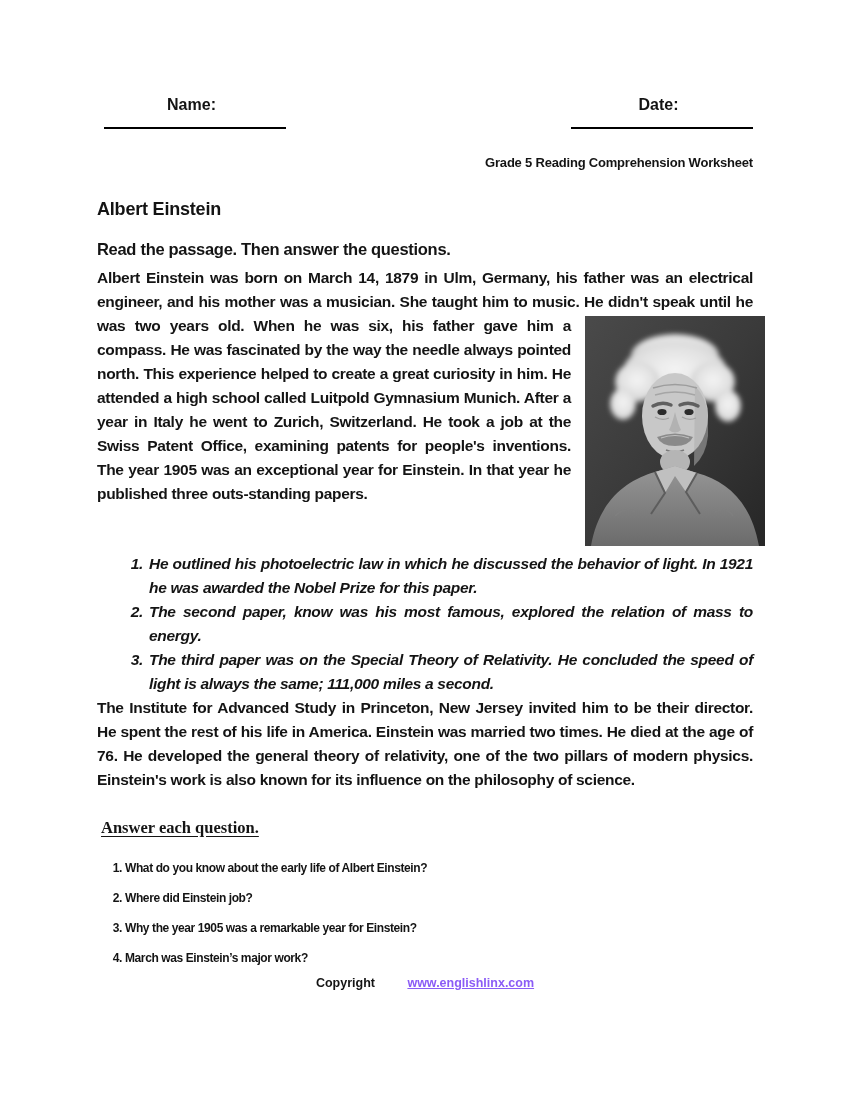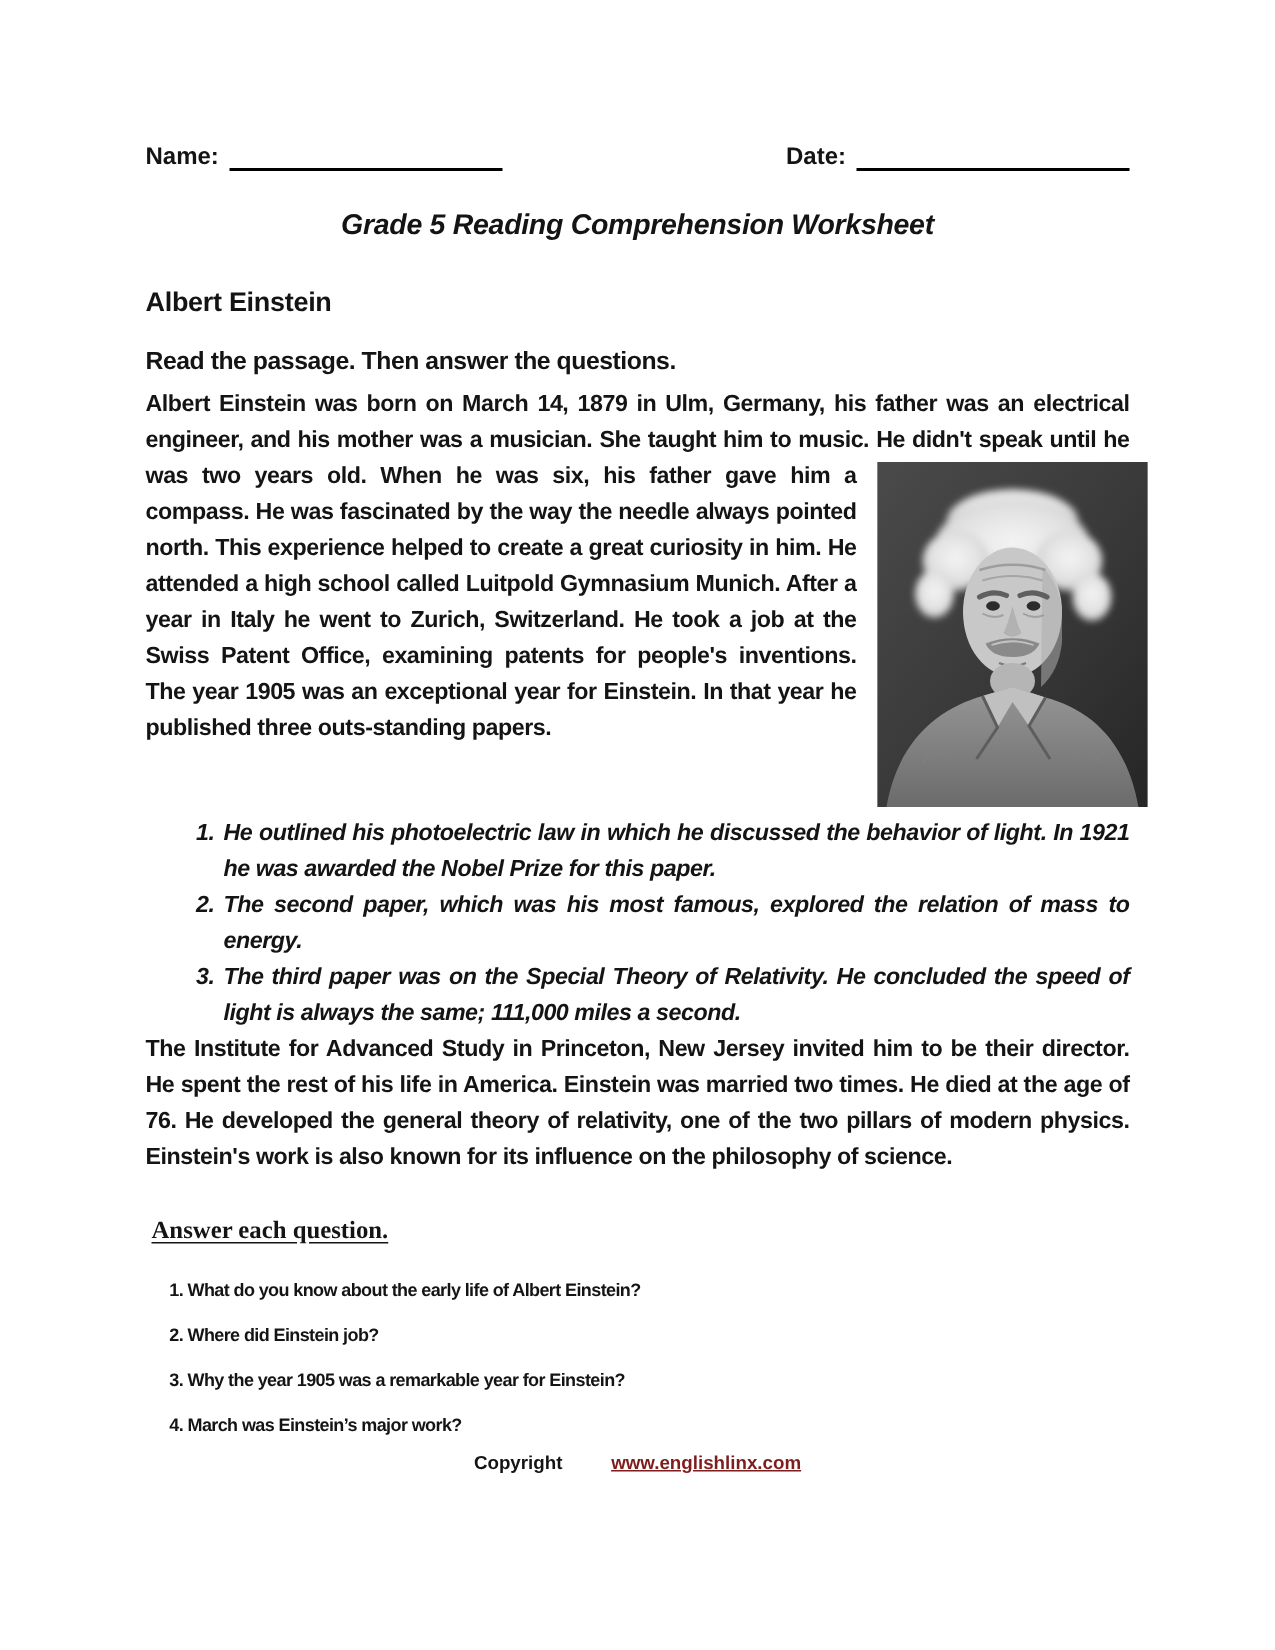--- a/index.html
+++ b/index.html
@@ -18,35 +18,34 @@
     position: relative;
     overflow: hidden;
   }
   
   .header-row {
     display: flex;
     justify-content: space-between;
     align-items: flex-end;
     font-size: 16px;
   }
-  .header-field { display: flex; align-items: flex-end; }
+  .header-field { display: flex; align-items: center; flex-direction: column; }
   .fill-line {
     display: inline-block;
     width: 182px;
     height: 15px;
     border-bottom: 2px solid #000;
     margin-left: 7px;
   }
   
   .title {
-    text-align: center;
-    font-size: 19px;
+    text-align: right;
+    font-size: 13px;
     letter-spacing: -0.2px;
     margin: 26px 0 0 0;
-    font-style: italic;
   }
   .subtitle {
     font-size: 18px;
     letter-spacing: -0.2px;
     margin: 29px 0 0 0;
   }
   
   .instruction {
     font-size: 16.5px;
     letter-spacing: -0.3px;
@@ -92,21 +91,21 @@
     line-height: 24px;
   }
   .questions-list li { margin-bottom: 6px; }
   
   .footer {
     text-align: center;
     font-size: 12.5px;
     margin-top: 0px;
   }
   .footer a {
-    color: #7f1d1d;
+    color: #8b5cf6;
     text-decoration: underline;
     cursor: pointer;
     margin-left: 29px;
   }
 </style>
 </head>
 <body>
 
 <div class="sheet">
 
@@ -187,21 +186,21 @@
         <path d="M6,230 C14,184 42,164 70,156 L90,150 L112,157 C142,165 166,186 174,230 Z" fill="url(#coatg)"></path>
         <path d="M70,156 L90,150 L112,157 L101,176 L90,160 L80,177 Z" fill="#c0c0c0"></path>
         <path d="M70,156 L80,177 L66,198" stroke="#5d5d5d" stroke-width="2" fill="none"></path>
         <path d="M112,157 L101,176 L115,198" stroke="#5d5d5d" stroke-width="2" fill="none"></path>
         <path d="M30,200 q10,-10 20,-4 M130,196 q12,-6 18,4" stroke="#7f7f7f" stroke-width="1.5" fill="none"></path>
       </svg>
     </div>
     <p class="passage-text">Albert Einstein was born on March 14, 1879 in Ulm, Germany, his father was an electrical engineer, and his mother was a musician. She taught him to music. He didn't speak until he was two years old. When he was six, his father gave him a compass. He was fascinated by the way the needle always pointed north. This experience helped to create a great curiosity in him. He attended a high school called Luitpold Gymnasium Munich. After a year in Italy he went to Zurich, Switzerland. He took a job at the Swiss Patent Office, examining patents for people's inventions. The year 1905 was an exceptional year for Einstein. In that year he published three outs-standing papers.</p>
     <ol class="papers-list">
         <li class="paper-item">He outlined his photoelectric law in which he discussed the behavior of light. In 1921 he was awarded the Nobel Prize for this paper.</li>
-        <li class="paper-item">The second paper, which was his most famous, explored the relation of mass to energy.</li>
+        <li class="paper-item">The second paper, know was his most famous, explored the relation of mass to energy.</li>
         <li class="paper-item">The third paper was on the Special Theory of Relativity. He concluded the speed of light is always the same; 111,000 miles a second.</li>
       </ol>
     <p class="closing">The Institute for Advanced Study in Princeton, New Jersey invited him to be their director. He spent the rest of his life in America. Einstein was married two times. He died at the age of 76.  He developed the general theory of relativity, one of the two pillars of modern physics. Einstein's work is also known for its influence on the philosophy of science.</p>
   </div>
 
   <p class="answer-heading">Answer each question.</p>
 
   <ol class="questions-list">
       <li class="question-item">What do you know about the early life of Albert Einstein?</li>
       <li class="question-item">Where did Einstein job?</li>

